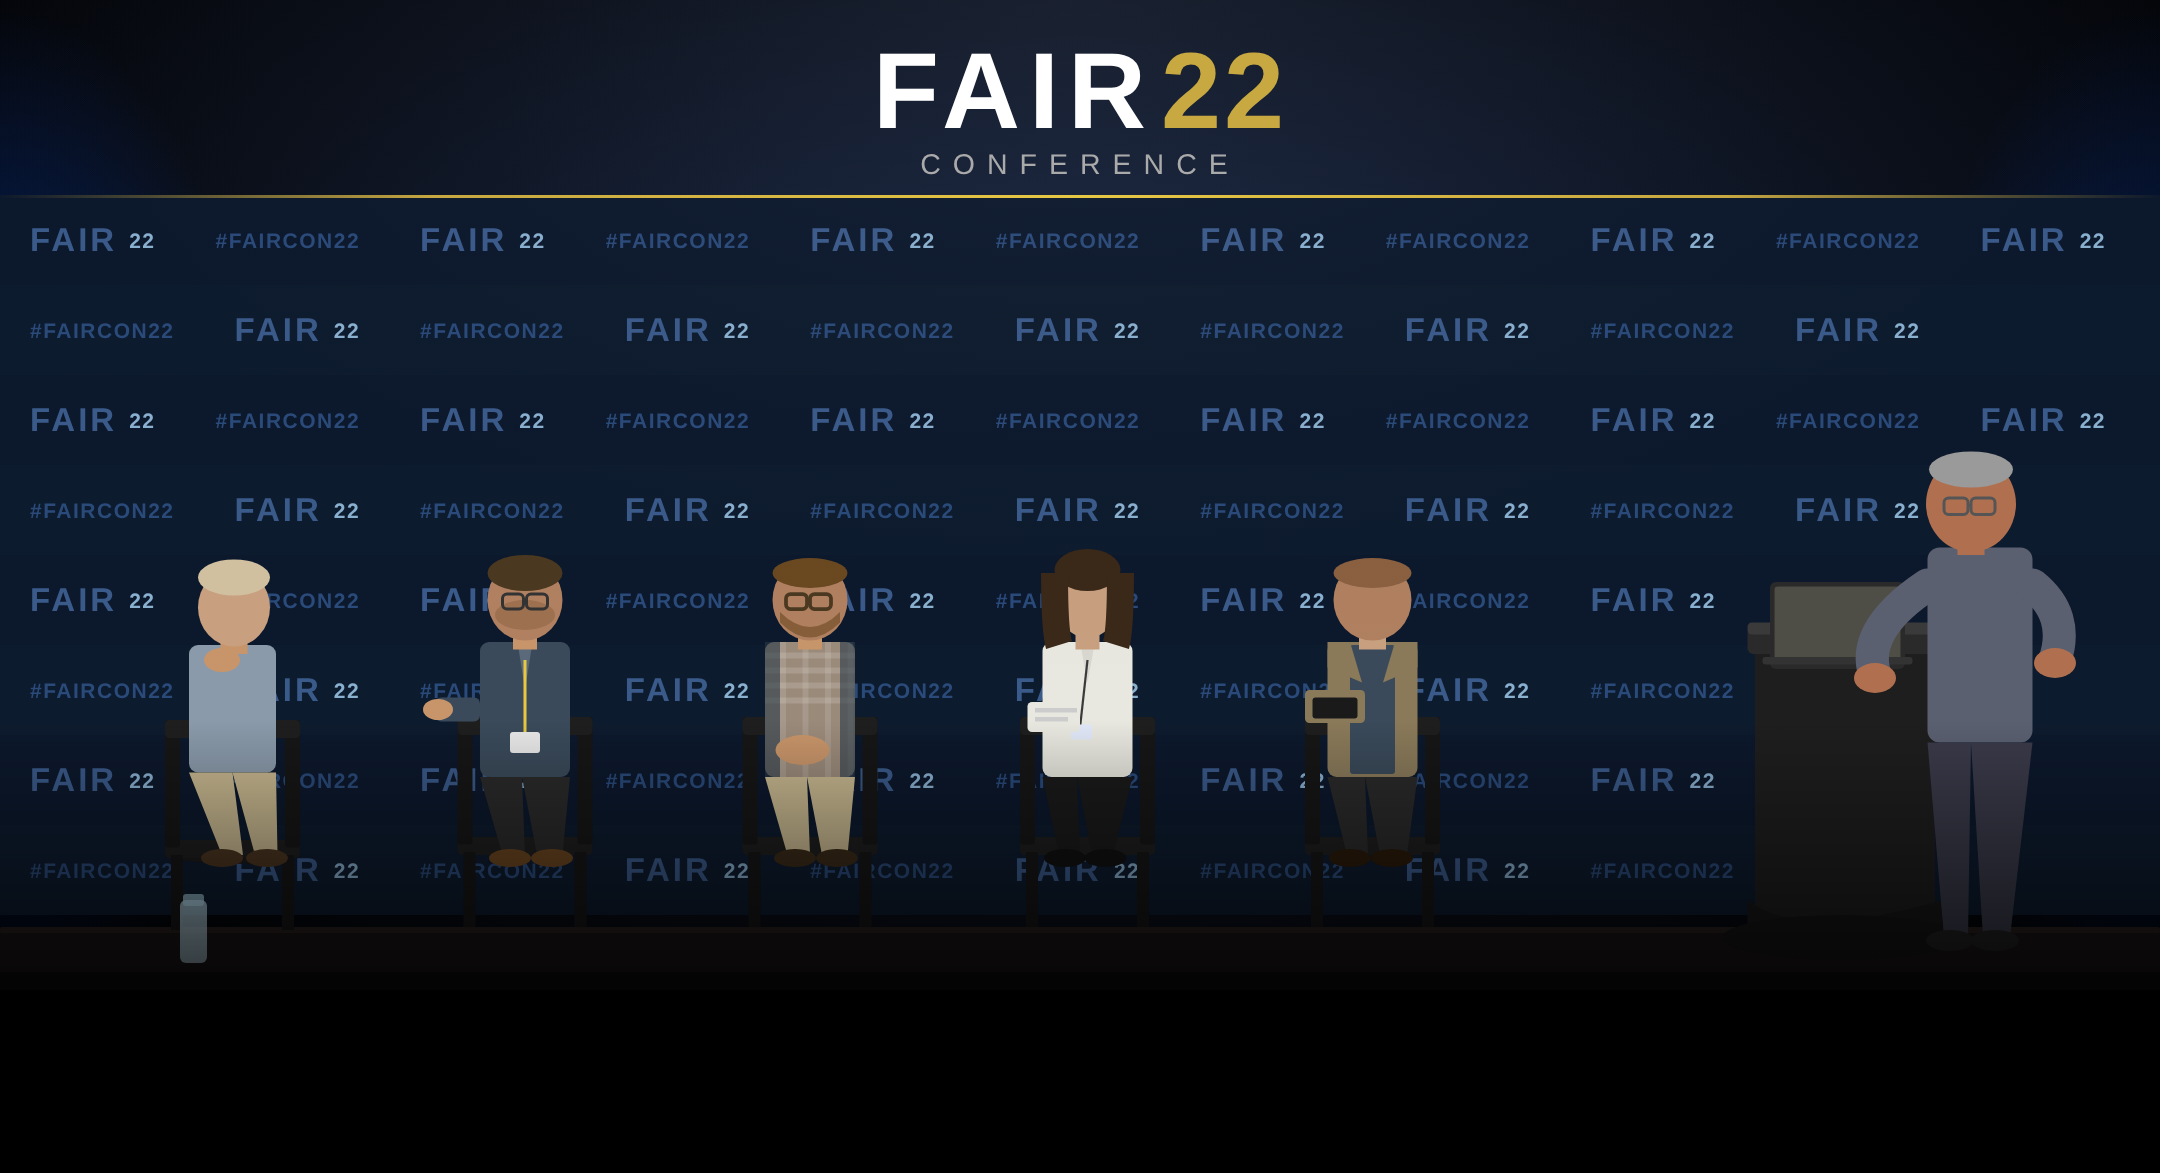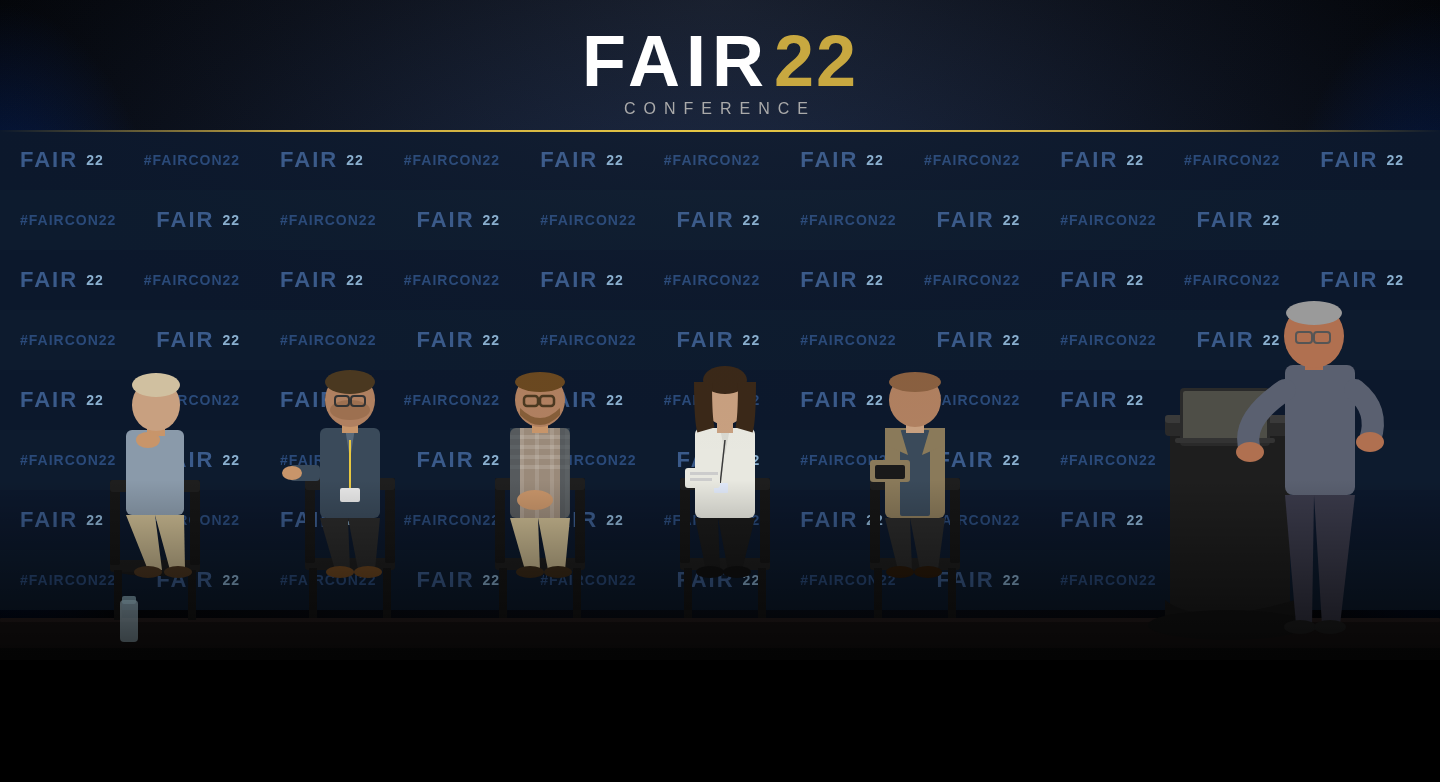--- a/index.html
+++ b/index.html
@@ -133,21 +133,21 @@
       font-size: 72px;
       font-weight: 900;
       color: #fff;
       letter-spacing: 6px;
       line-height: 1;
       font-family: 'Arial Black', Arial, sans-serif;
       text-transform: uppercase;
     }
 
     .logo-conference {
-      font-size: 16px;
+      font-size: 19px;
       font-weight: 400;
       color: #aaa;
       letter-spacing: 8px;
       text-transform: uppercase;
       margin-top: -2px;
     }
 
     .logo-22 {
       font-size: 72px;
       font-weight: 900;

